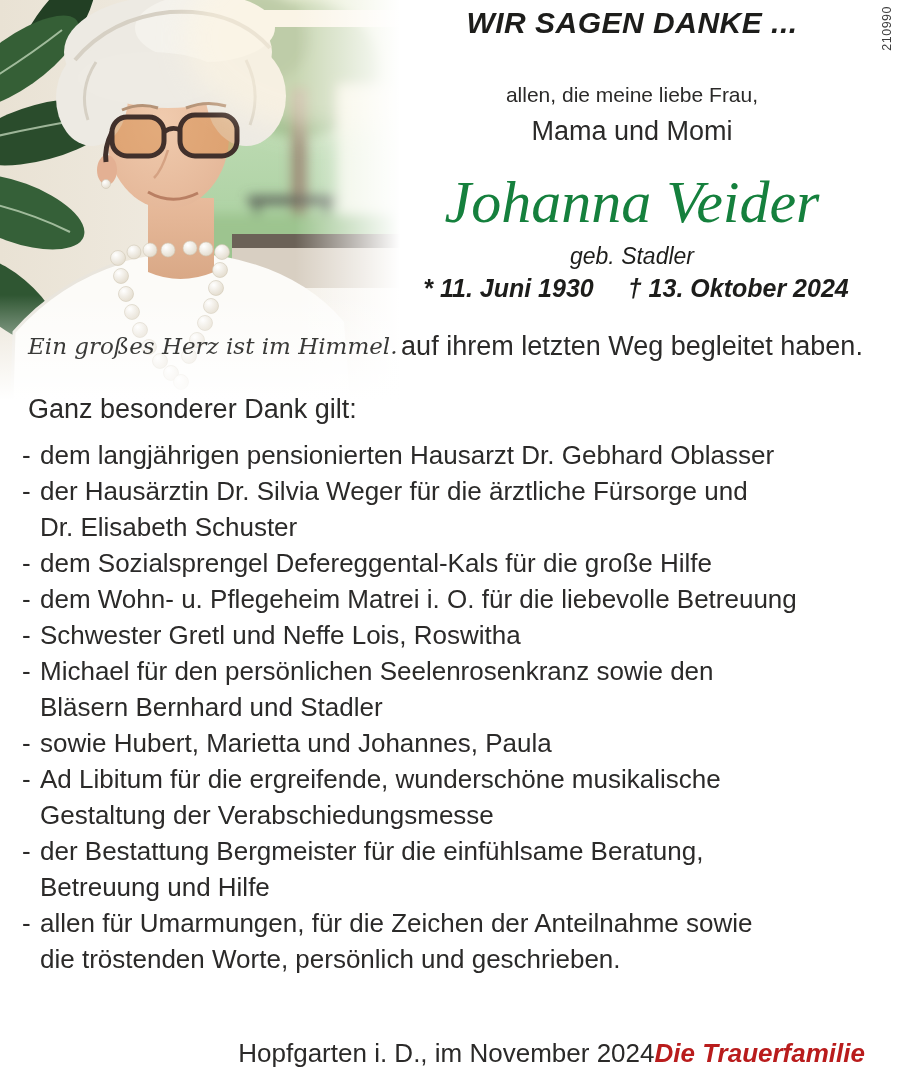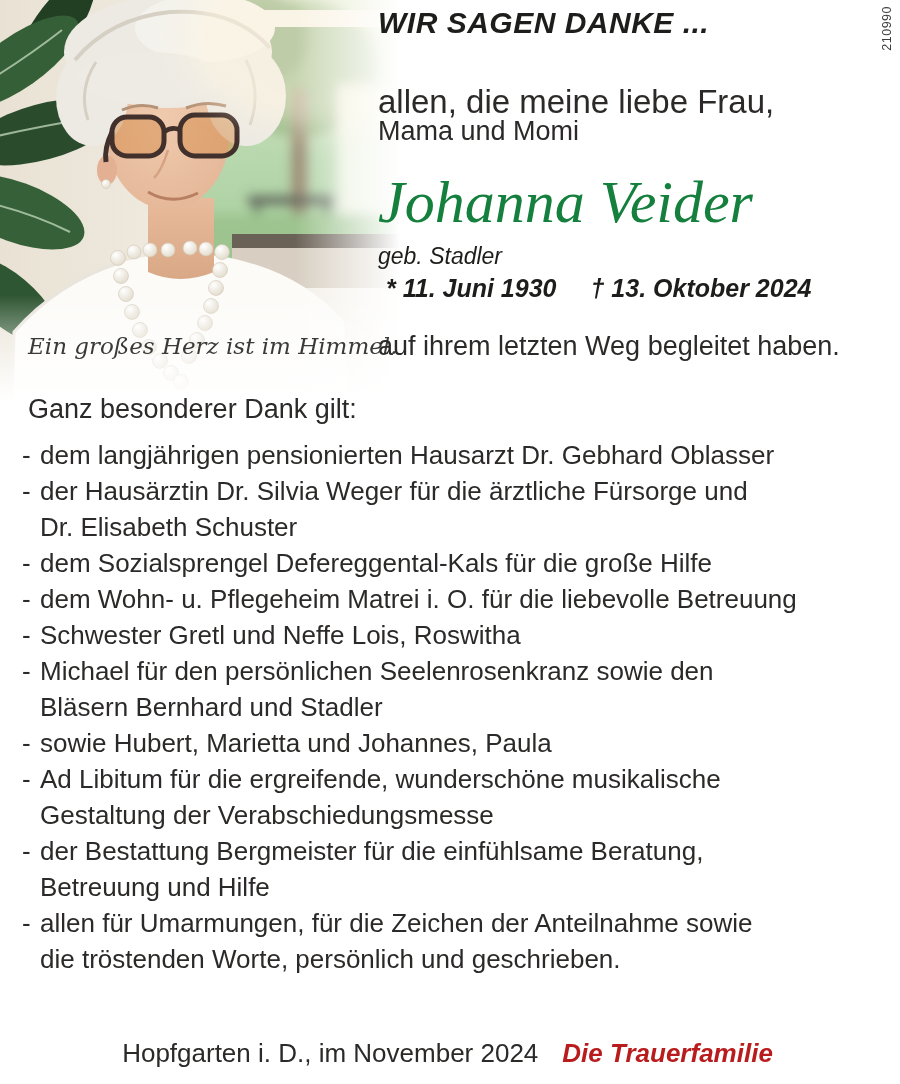--- a/index.html
+++ b/index.html
@@ -18,37 +18,37 @@
   
   .corner-code{
     position:absolute;top:6px;right:4px;height:80px;width:16px;
   }
   .corner-code span{
     display:inline-block;writing-mode:vertical-rl;transform:rotate(180deg);
     font-size:12.5px;color:#3c3c3c;letter-spacing:.5px;
   }
   
   .headcol{position:absolute;left:378px;top:0;width:508px;height:400px;}
-  .headcol>div{position:absolute;left:0;right:0;text-align:left;}
+  .headcol>div{position:absolute;left:0;right:0;text-align:center;}
   .h-title{top:6px;font-size:30px;font-weight:bold;font-style:italic;color:#1d1d1b;letter-spacing:.5px;white-space:nowrap;}
-  .h-intro1{top:83px;font-size:33px;white-space:nowrap;}
+  .h-intro1{top:83px;font-size:21px;white-space:nowrap;}
   .h-intro2{top:116px;font-size:27px;white-space:nowrap;}
   .h-name{top:168px;font-family:Liberation Serif, serif;font-style:italic;font-size:60px;color:#15803d;white-space:nowrap;}
   .h-maiden{top:243px;font-size:23px;font-weight:normal;font-style:italic;color:#1d1d1b;}
   .h-dates{top:274px;font-size:25px;font-weight:bold;font-style:italic;color:#1d1d1b;white-space:nowrap;}
   .h-dates .birth{margin-right:34px;margin-left:8px;}
   .h-outro{top:331px;font-size:27px;white-space:nowrap;}
   
   .thanks-intro{position:absolute;left:28px;top:394px;font-size:27px;}
   .thanks-list{position:absolute;left:22px;top:437px;width:860px;font-size:26px;line-height:36px;}
   .t-item{display:flex;}
   .dash{flex:0 0 18px;width:18px;}
   .t-line{white-space:nowrap;}
   
-  .footer{position:absolute;left:30px;right:35px;top:1038px;display:flex;justify-content:center;align-items:baseline;gap:24px;}
+  .footer{position:absolute;left:30px;right:35px;top:1038px;display:flex;justify-content:flex-end;align-items:baseline;}
   .f-place{font-size:26px;}
   .f-sign{font-size:26px;font-weight:bold;font-style:italic;color:#b91c1c;}
 </style>
 </head>
 <body>
 
 <div class="page">
 
   <div class="photo">
     <svg width="400" height="400" viewBox="0 0 400 400">

